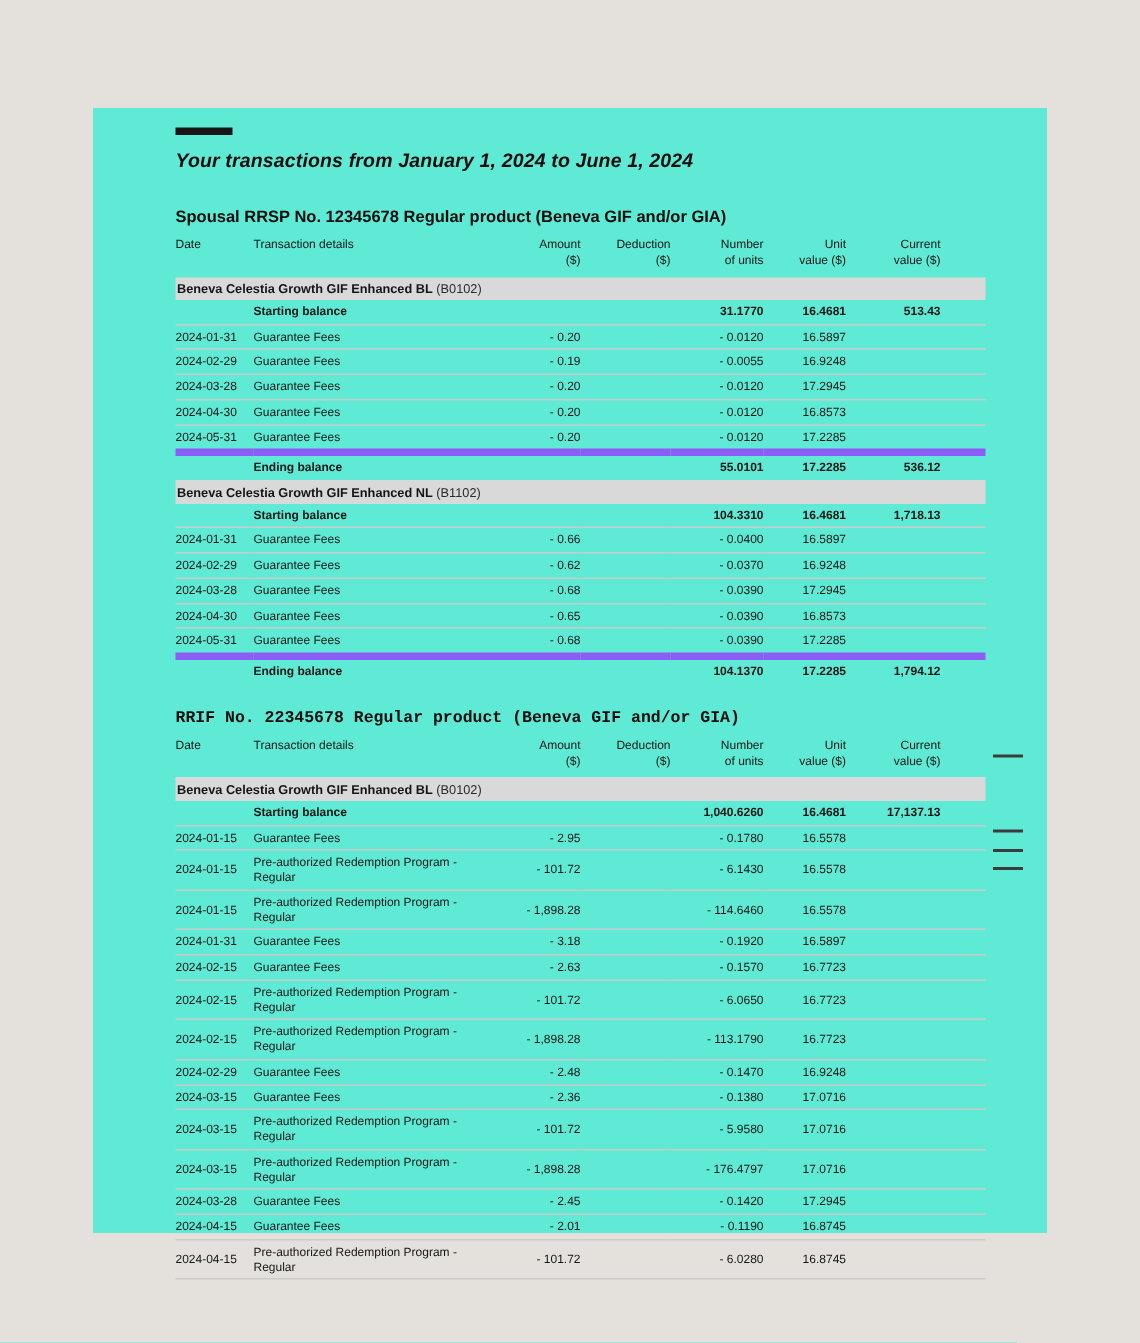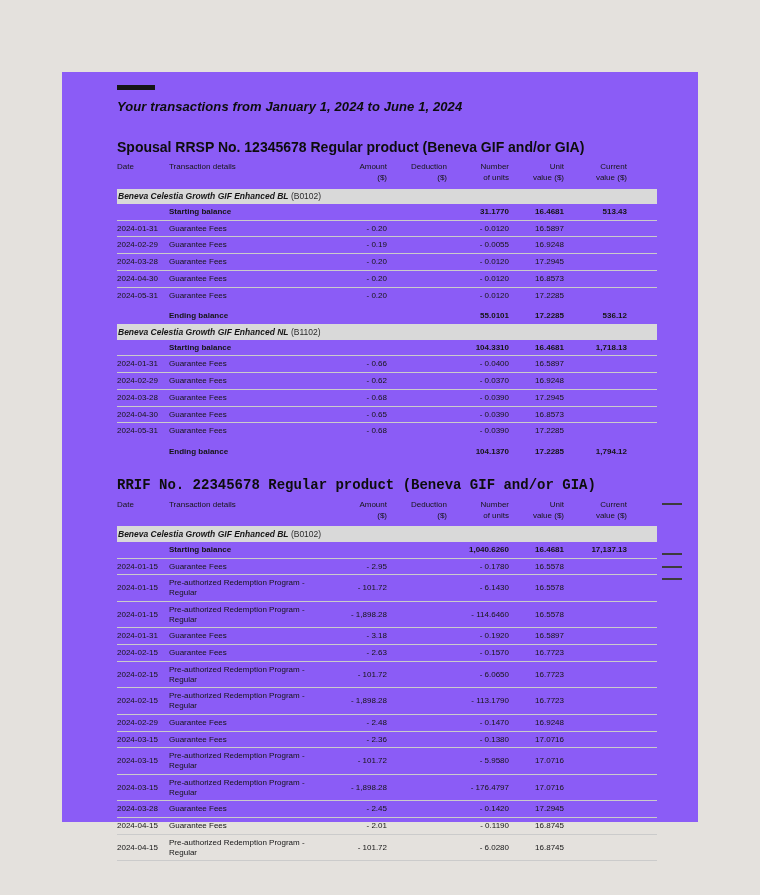--- a/index.html
+++ b/index.html
@@ -8,40 +8,40 @@
     background: #e4e1dd;
     font-family: "Liberation Sans", "DejaVu Sans", sans-serif;
     color: #111;
     position: relative;
     overflow: hidden;
   }
   .page {
     position: absolute;
     left: 62px; top: 72px;
     width: 636px; height: 750px;
-    background: #8b5cf6;
+    background: #5eead4;
   }
   .content {
     padding: 13px 48px 0 55px;
   }
   .accent-bar {
     width: 38px; height: 5px;
     background: #161616;
   }
   h1.title {
     margin-top: 9px;
     font-size: 13px;
     font-weight: bold;
     font-style: italic;
     letter-spacing: 0.1px;
     color: #0d0d0d;
   }
   .section { margin-top: 0; }
   .section-heading {
-    font-size: 14px;
+    font-size: 11px;
     font-weight: bold;
     color: #0d0d0d;
   }
   .section-1 .section-heading { margin-top: 25px; }
   .section-2 .section-heading { margin-top: 17px; font-family: Liberation Mono, monospace; }
   table.tx-table {
     margin-top: 7px;
     width: 540px;
     border-collapse: collapse;
     table-layout: fixed;
@@ -58,21 +58,21 @@
   thead th.c-date, thead th.c-details { text-align: left; }
   thead th.num { text-align: right; }
   td.num, td.c-cur { text-align: right; }
   td { padding: 3px 0; line-height: 1.22; }
   td.c-cur, th.c-cur { padding-right: 30px; }
   tr.band td {
     background: #d9d9d9;
     padding: 2.5px 0 2.5px 1px;
     font-size: 8.5px;
   }
-  .fund-name { font-weight: bold; font-style: italic; }
+  .fund-name { font-weight: bold; }
   .fund-code { font-weight: normal; color: #2b2b2b; }
   tr.balance td { font-weight: bold; }
   tr.data-row td, tr.start-row td { border-bottom: 1px solid #cbcbcb; }
   tr.data-row.last-data td { border-bottom: 5px solid #8b5cf6; }
   td.c-details { white-space: pre-line; }
   .margin-dash {
     position: absolute;
     width: 20px; height: 2px;
     background: #3c3c3c;
   }

